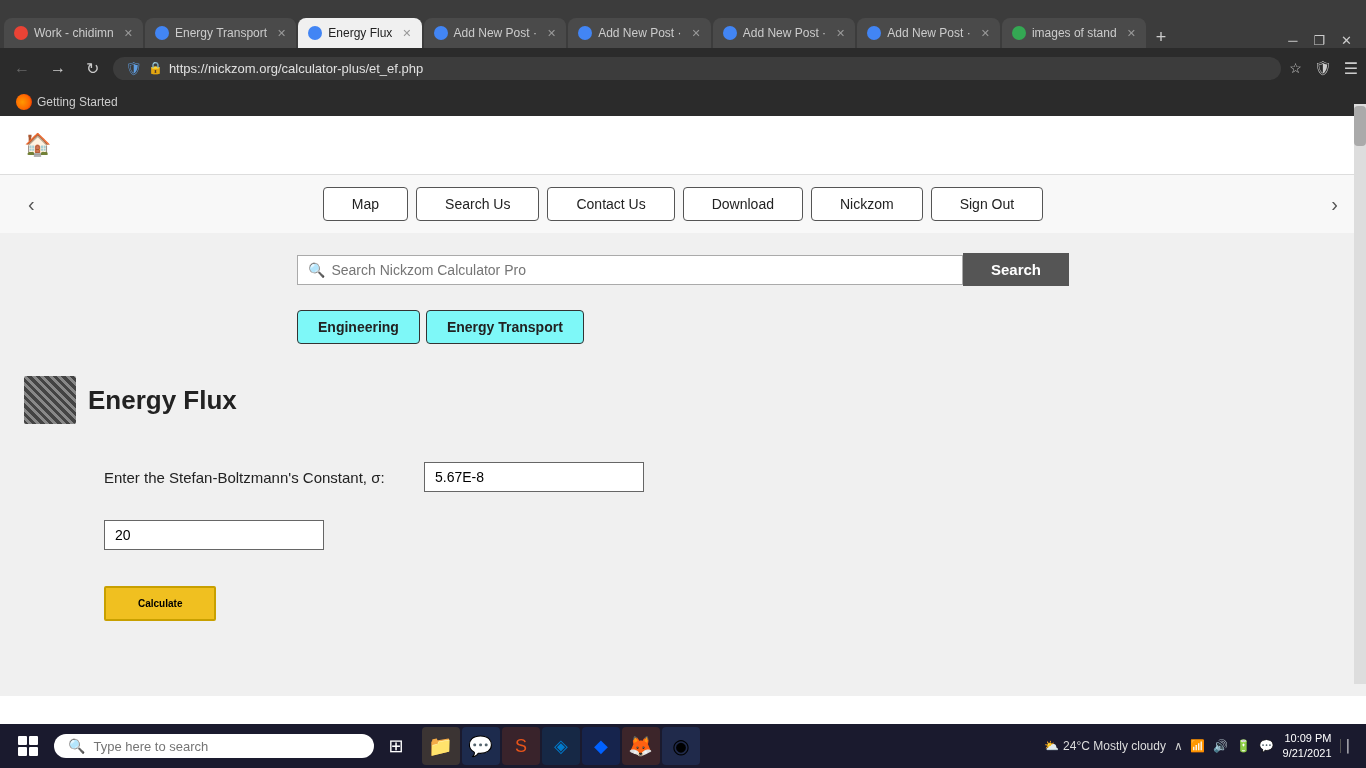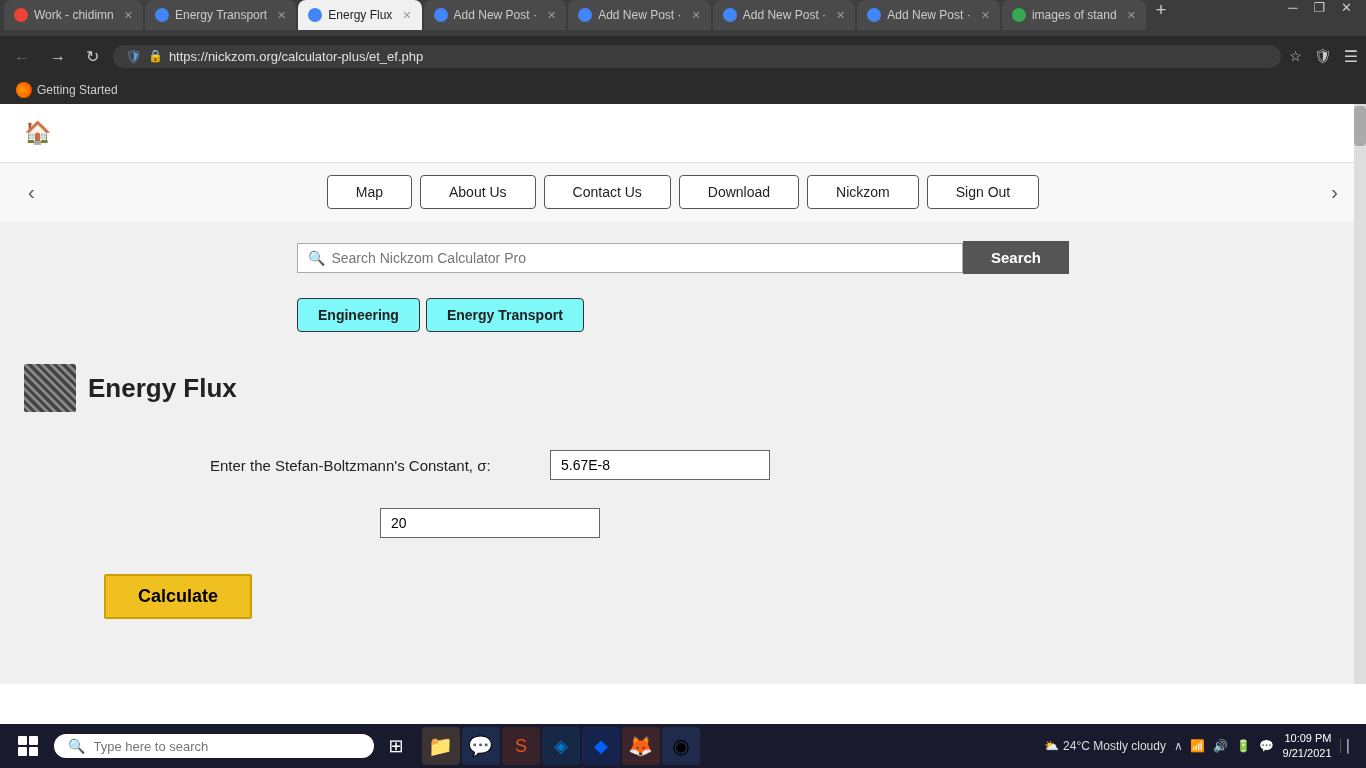--- a/index.html
+++ b/index.html
@@ -7,23 +7,23 @@
 
     
     .browser-chrome {
       background: #2b2b2b;
       width: 1366px;
       user-select: none;
     }
 
     .tab-bar {
       display: flex;
-      align-items: flex-start;
+      align-items: flex-end;
       background: #3c3c3c;
-      height: 36px;
+      height: 48px;
       padding: 0 4px;
       gap: 2px;
     }
 
     .tab {
       display: flex;
       align-items: center;
       height: 30px;
       padding: 0 10px;
       border-radius: 8px 8px 0 0;
@@ -311,22 +311,20 @@
     }
 
     .form-section {
       padding: 8px 0 8px 80px;
     }
 
     .form-row {
       display: flex;
       align-items: center;
       margin-bottom: 28px;
-      gap: 20px;
-      justify-content: center;
     }
 
     .form-label {
       font-size: 15px;
       color: #222;
       min-width: 320px;
     }
 
     .form-input {
       border: 1.5px solid #666;
@@ -334,21 +332,21 @@
       font-size: 14px;
       width: 220px;
       outline: none;
       background: #fff;
     }
 
     .calculate-btn {
       background: #f0c020;
       border: 2px solid #c8a000;
       padding: 10px 32px;
-      font-size: 18px;
+      font-size: 10px;
       font-weight: bold;
       cursor: pointer;
       border-radius: 2px;
       margin-top: 8px;
     }
 
     .scrollbar-right {
       position: fixed;
       right: 0;
       top: 104px;
@@ -565,21 +563,21 @@
 <div class="page-content">
 
   <div class="site-header">
     <span class="home-icon">🏠</span>
   </div>
 
   <div class="nav-menu">
     <span class="nav-arrow left">‹</span>
     <div class="nav-menu-items">
       <button class="menu-btn">Map</button>
-      <button class="menu-btn">About Us</button>
+      <button class="menu-btn">Search Us</button>
       <button class="menu-btn">Contact Us</button>
       <button class="menu-btn">Download</button>
       <button class="menu-btn">Nickzom</button>
       <button class="menu-btn">Sign Out</button>
     </div>
     <span class="nav-arrow right">›</span>
   </div>
 
   <div class="search-section">
     <div class="search-input-wrap">

